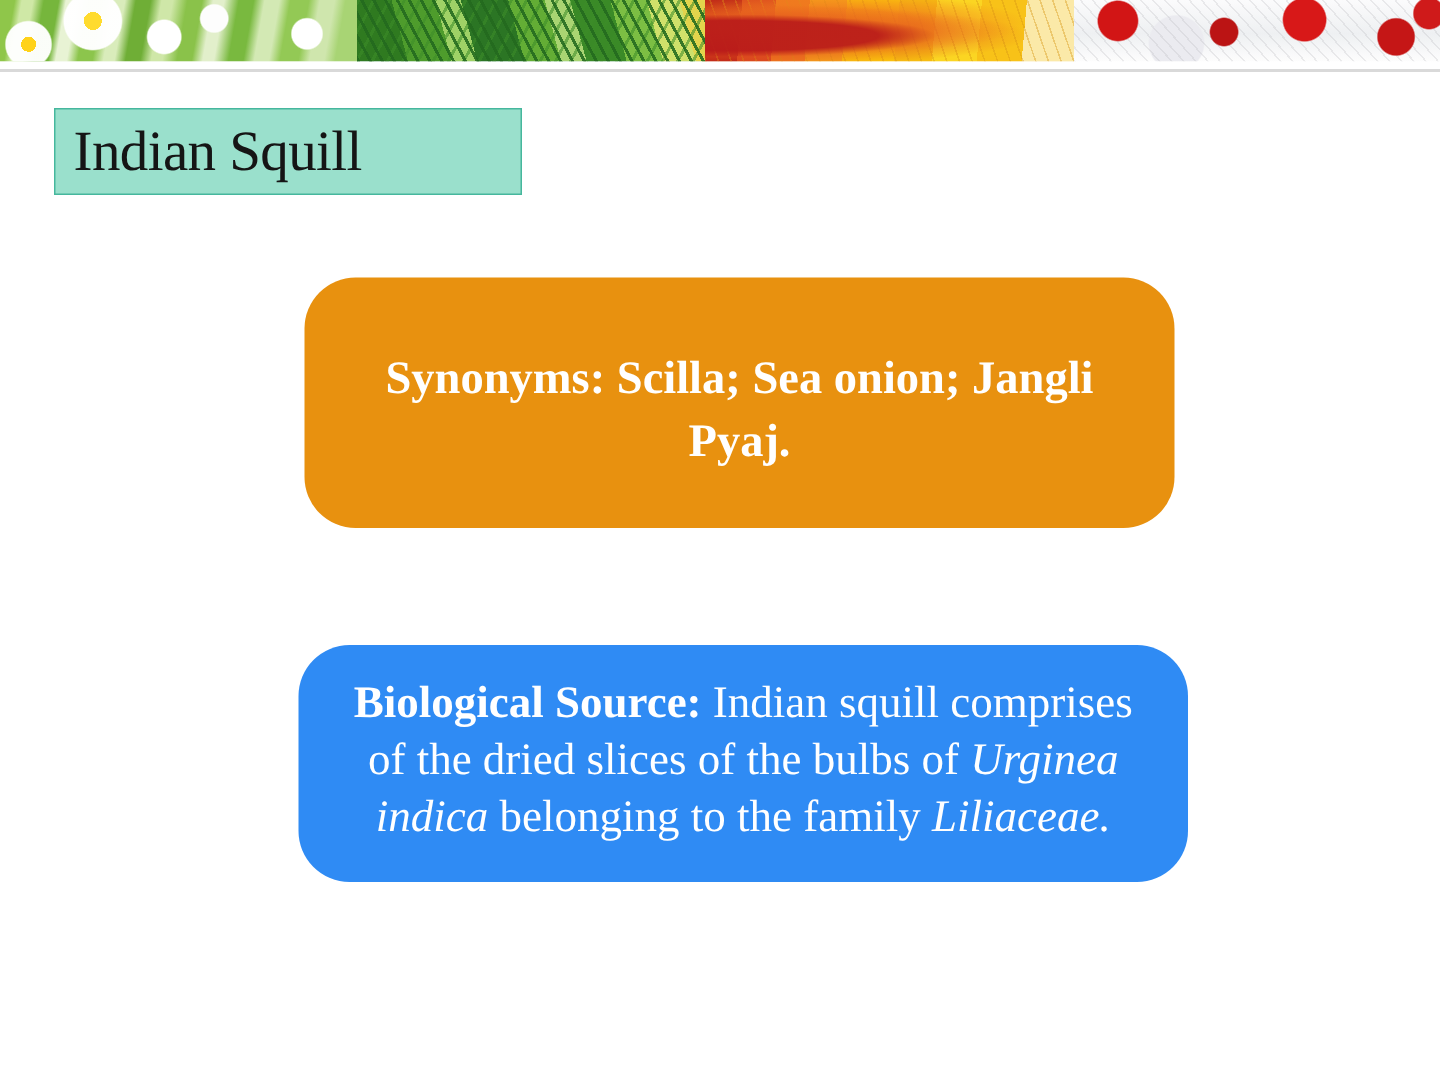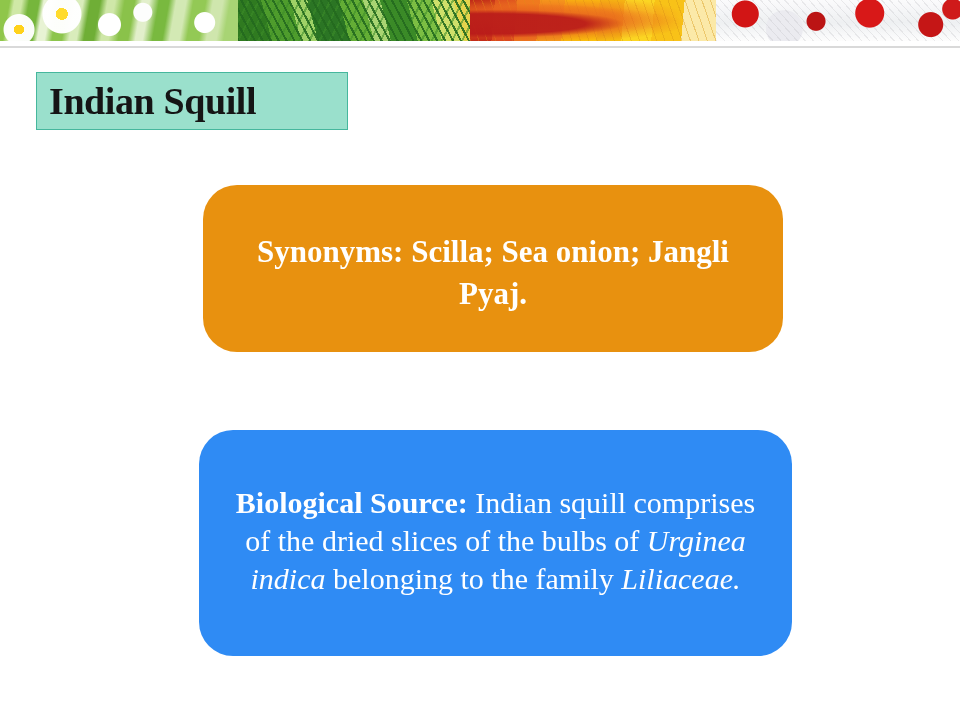--- a/index.html
+++ b/index.html
@@ -102,21 +102,21 @@
     width: 312px;
     height: 58px;
     box-sizing: border-box;
     background: #9ae0cc;
     border: 1px solid #46b79d;
     display: flex;
     align-items: center;
   }
   .title-chip .title-text {
     font-size: 38px;
-    font-weight: bold;
+    font-weight: normal;
     color: #151515;
     letter-spacing: -0.4px;
     padding-left: 12px;
     line-height: 1;
     white-space: nowrap;
   }
 
   
   .card {
     position: absolute;
@@ -139,21 +139,21 @@
   .card-synonyms .card-text {
     font-size: 31px;
     font-weight: bold;
     line-height: 42px;
     transform: translateY(4px);
   }
   .card-biological {
     left: 199px;
     top: 430px;
     width: 593px;
-    height: 226px;
+    height: 158px;
     background: #2f8bf4;
     border-radius: 34px;
     padding: 0 22px;
   }
   .card-biological .card-text {
     font-size: 30px;
     line-height: 38px;
     font-weight: normal;
     transform: translateY(-2px);
   }

